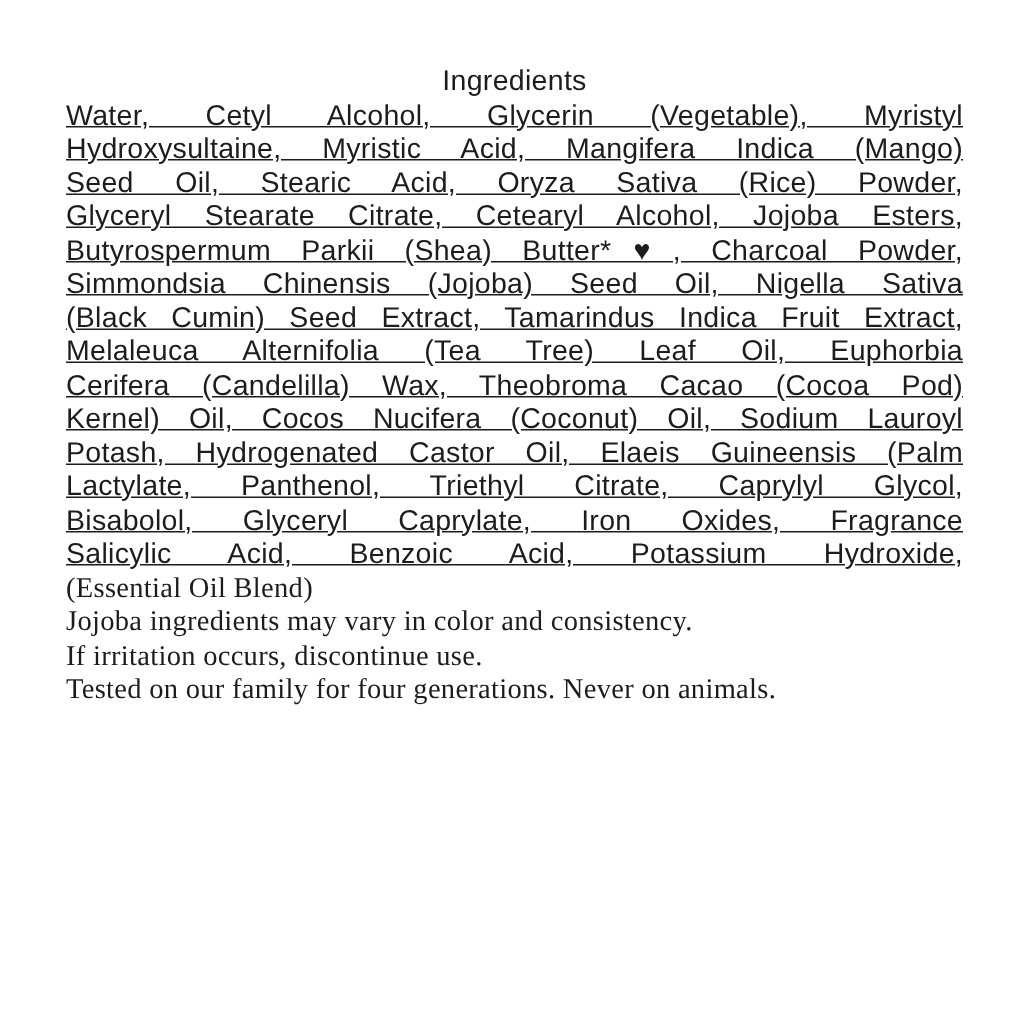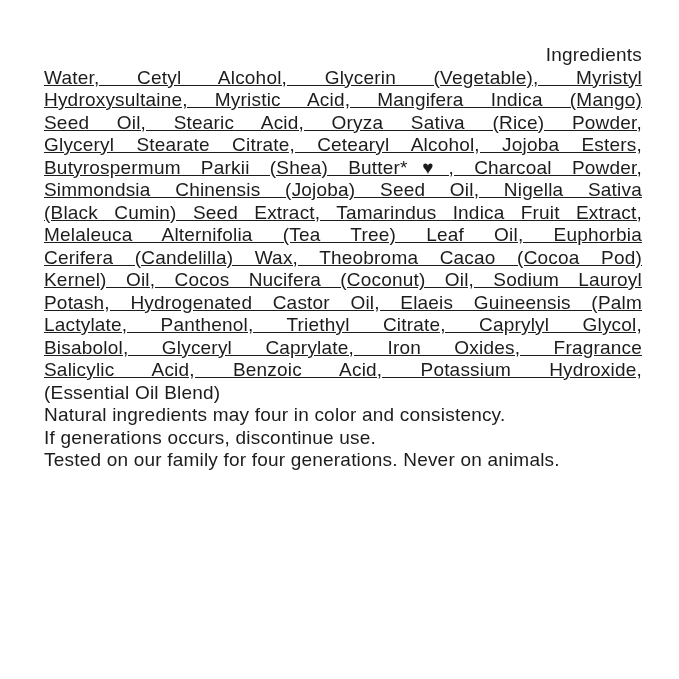--- a/index.html
+++ b/index.html
@@ -19,30 +19,31 @@
     position: absolute;
     left: 44px;
     top: 44px;
     width: 598px;
     font-size: 19px;
     line-height: 22.5px;
     letter-spacing: 0.2px;
     color: #1c1c1c;
   }
   .heading {
-    text-align: right;
+    text-align: center;
   }
   .jline {
     text-align: justify;
     text-align-last: justify;
     text-decoration: underline;
     -moz-text-align-last: justify;
   }
   .lline {
     text-align: left;
+    font-family: Liberation Serif, serif;
   }
 </style>
 </head>
 <body>
 
 <div class="page">
   <div class="text-block">
     <div class="heading">Ingredients</div>
 
     <div class="jline">Water, Cetyl Alcohol, Glycerin (Vegetable), Myristyl</div>
@@ -54,17 +55,17 @@
     <div class="jline">(Black Cumin) Seed Extract, Tamarindus Indica Fruit Extract,</div>
     <div class="jline">Melaleuca Alternifolia (Tea Tree) Leaf Oil, Euphorbia</div>
     <div class="jline">Cerifera (Candelilla) Wax, Theobroma Cacao (Cocoa Pod)</div>
     <div class="jline">Kernel) Oil, Cocos Nucifera (Coconut) Oil, Sodium Lauroyl</div>
     <div class="jline">Potash, Hydrogenated Castor Oil, Elaeis Guineensis (Palm</div>
     <div class="jline">Lactylate, Panthenol, Triethyl Citrate, Caprylyl Glycol,</div>
     <div class="jline">Bisabolol, Glyceryl Caprylate, Iron Oxides, Fragrance</div>
     <div class="jline">Salicylic Acid, Benzoic Acid, Potassium Hydroxide,</div>
     <div class="lline">(Essential Oil Blend)</div>
 
-    <div class="lline">Natural ingredients may four in color and consistency.</div>
-    <div class="lline">If generations occurs, discontinue use.</div>
+    <div class="lline">Jojoba ingredients may vary in color and consistency.</div>
+    <div class="lline">If irritation occurs, discontinue use.</div>
     <div class="lline">Tested on our family for four generations. Never on animals.</div>
   </div>
 </div>
 
 </body></html>

